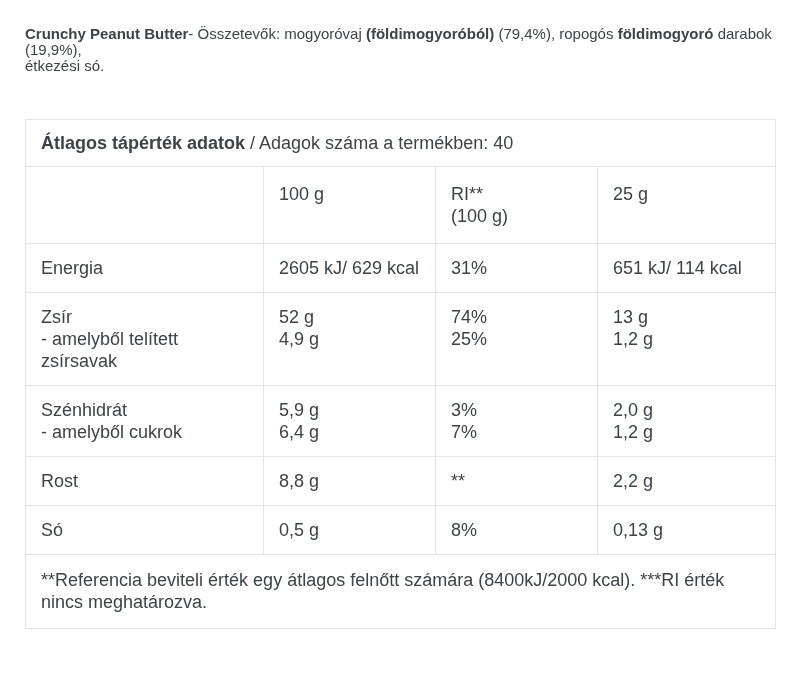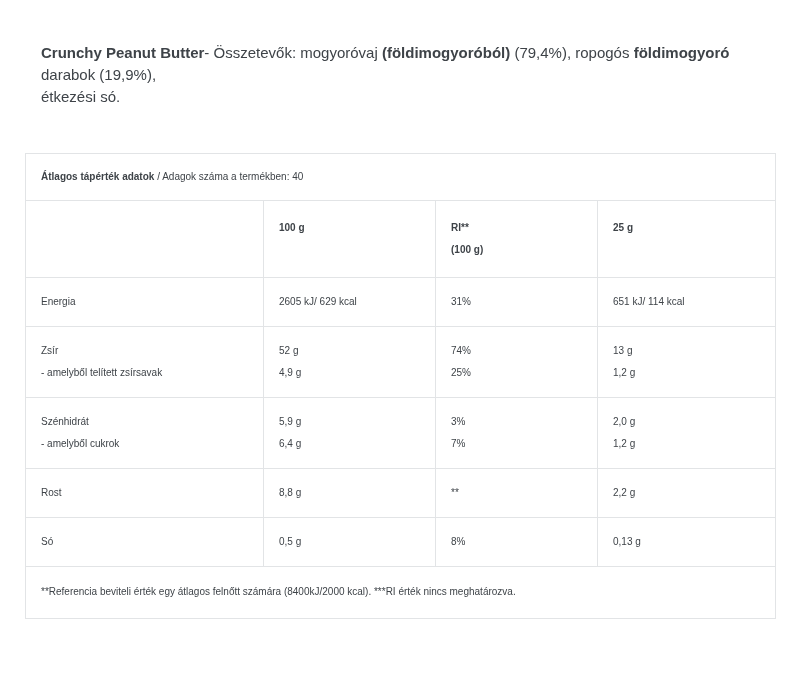--- a/index.html
+++ b/index.html
@@ -12,40 +12,40 @@
   body {
     width: 800px;
     min-height: 694px;
     background: var(--bg-color);
     color: var(--text-color);
     font-family: "Liberation Sans", sans-serif;
     font-size: 15px;
     -webkit-font-smoothing: antialiased;
   }
   .page { padding: 26px 25px 20px 25px; }
-  .intro { margin: 16px; line-height: 22px; }
+  .intro { margin: 0; line-height: 16px; }
   .intro strong, b, strong { font-weight: 700; }
   table.nutrition {
     border-collapse: collapse;
     table-layout: fixed;
     width: 750px;
     margin-top: 45px;
-    font-size: 10px;
+    font-size: 18px;
     line-height: 22px;
   }
   table.nutrition td {
     border: 1px solid var(--border-color);
     padding: 13px 15px;
     text-align: left;
     vertical-align: top;
     font-weight: 400;
     word-wrap: break-word;
   }
   tr.title-row td { padding: 12px 15px; }
-  tr.colhead-row td { font-weight: 700; padding: 16px 15px; }
+  tr.colhead-row td { font-weight: 400; padding: 16px 15px; }
   tr.footnote-row td { padding: 14px 15px 15px 15px; }
 </style>
 </head>
 <body>
 
 <div class="page">
 
   <p class="intro"><strong>Crunchy Peanut Butter</strong><span>- Összetevők: mogyoróvaj </span><strong>(földimogyoróból)</strong><span> (79,4%), ropogós </span><strong>földimogyoró</strong><span> darabok (19,9%),</span><br><span>étkezési só.</span></p>
 
 

